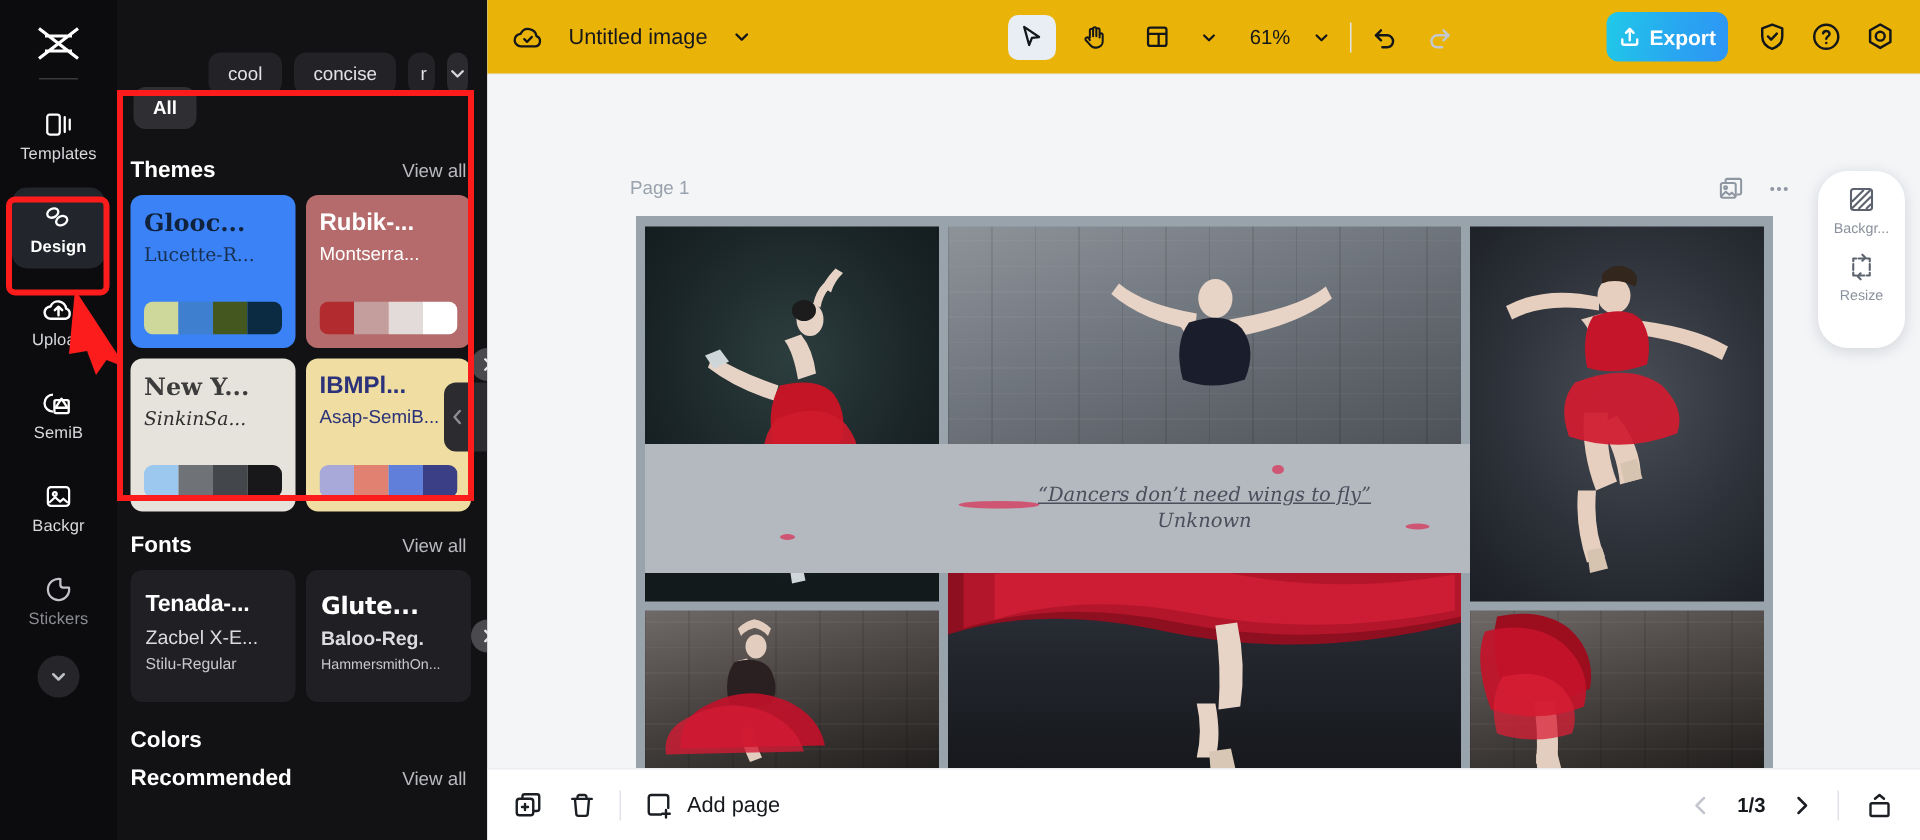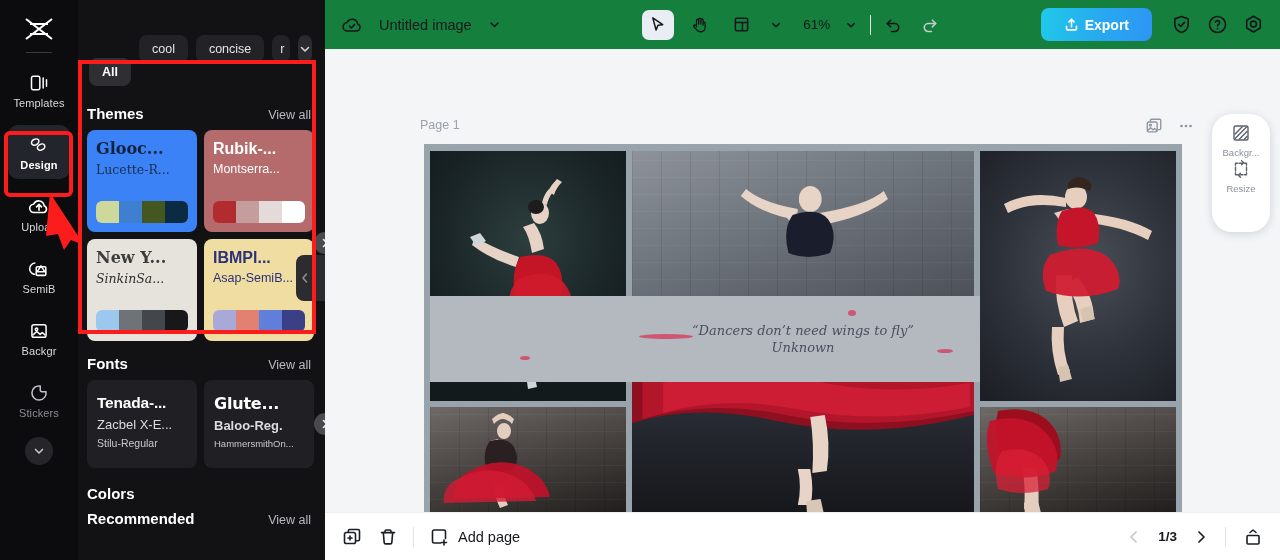--- a/index.html
+++ b/index.html
@@ -110,34 +110,34 @@
   .sliver {
     position: absolute; right: -1px; top: 255px; width: 30px; height: 46px;
     background: #2b2b30; border-radius: 8px 0 0 8px; display:flex;
     align-items:center; justify-content:flex-start; padding-left:4px;
   }
 
   
   .main { flex: 1; height: 560px; display: flex; flex-direction: column; background: #fff; position: relative; }
 
   .topbar {
-    height: 50px; flex: 0 0 50px; background: #15803d; border-bottom: 1px solid #eceef1;
+    height: 50px; flex: 0 0 50px; background: #eab308; border-bottom: 1px solid #eceef1;
     display: flex; align-items: center; padding: 0 14px; gap: 10px;
   }
   .tb-ic { width: 26px; height: 26px; display: flex; align-items: center; justify-content: center; cursor: pointer; color: #1a1d21; }
   .doc-title { font-size: 14.5px; color: #16181c; margin-left: 4px; }
   .tb-tool {
     width: 32px; height: 30px; border-radius: 7px; display: flex;
     align-items: center; justify-content: center; cursor: pointer; color: #14171a;
   }
   .tb-tool.sel { background: #e8eef4; }
   .zoom-val { font-size: 13.5px; color: #14171a; min-width: 30px; text-align: center; }
   .vdiv { width: 1px; height: 20px; background: #dfe2e6; }
   .export-btn {
-    height: 33px; padding: 0 23px; border-radius: 8px; border: none;
+    height: 33px; padding: 0 8px; border-radius: 8px; border: none;
     background: linear-gradient(100deg, #20c9e8 0%, #28a8f0 55%, #2e95f5 100%);
     color: #fff; font-size: 14px; font-weight: bold; display: flex;
     align-items: center; gap: 6px; cursor: pointer; font-family: "Liberation Sans", sans-serif;
   }
 
   .canvas-wrap { flex: 1; background: #f3f5f7; position: relative; overflow: hidden; }
   .page-label { position: absolute; left: 95px; top: 68px; font-size: 12.5px; color: #9aa2ad; }
   .page-tools { position: absolute; right: 84px; top: 66px; display: flex; gap: 12px; align-items: center; }
   .pt-ic { width: 20px; height: 20px; color: #8e96a1; cursor: pointer; display:flex; align-items:center; justify-content:center; }
 
@@ -167,29 +167,29 @@
     background-image:
       repeating-linear-gradient(0deg, rgba(255,255,255,.045) 0 1px, transparent 1px 17px),
       repeating-linear-gradient(90deg, rgba(0,0,0,.10) 0 1px, transparent 1px 29px);
     opacity: .9; }
   .quote-box {
     position: absolute; left: 6px; right: 6px; top: 152px; height: 86px;
     background: #b3b9bf; display: flex; flex-direction: column;
     align-items: center; justify-content: center; gap: 2px;
     box-shadow: 0 0 0 0 rgba(0,0,0,0);
   }
-  .quote-l1 { font-family: "DejaVu Serif", serif; font-style: italic; font-size: 13px; color: #4a4f5c; white-space: nowrap; }
+  .quote-l1 { font-family: "DejaVu Serif", serif; font-style: italic; font-size: 13px; color: #4a4f5c; white-space: nowrap; text-decoration: underline; }
   .quote-l2 { font-family: "DejaVu Serif", serif; font-style: italic; font-size: 13px; color: #4a4f5c; }
   .splat { position: absolute; background: #d8365a; opacity: .75; border-radius: 50%; }
 
   
   .float-panel {
     position: absolute; right: 10px; top: 64px; width: 58px; height: 118px;
     background: #fff; border-radius: 20px; box-shadow: 0 2px 10px rgba(22,30,45,.15);
-    display: flex; flex-direction: column; align-items: center; padding-top: 9px; gap: 1px;
+    display: flex; flex-direction: column; align-items: center; padding-top: 9px; gap: 10px;
   }
   .fp-item { display: flex; flex-direction: column; align-items: center; gap: 4px; cursor: pointer; width: 100%; }
   .fp-lbl { font-size: 9.5px; color: #8a919c; max-width: 50px; overflow: hidden; white-space: nowrap; }
   .fp-ic { width: 20px; height: 20px; color: #5c636e; }
 
   .bottombar {
     height: 48px; flex: 0 0 48px; background: #fff; border-top: 1px solid #eceef1;
     display: flex; align-items: center; padding: 0 16px; gap: 14px;
   }
   .bb-ic { width: 22px; height: 22px; color: #1b1e23; cursor: pointer; display:flex; align-items:center; justify-content:center; }

